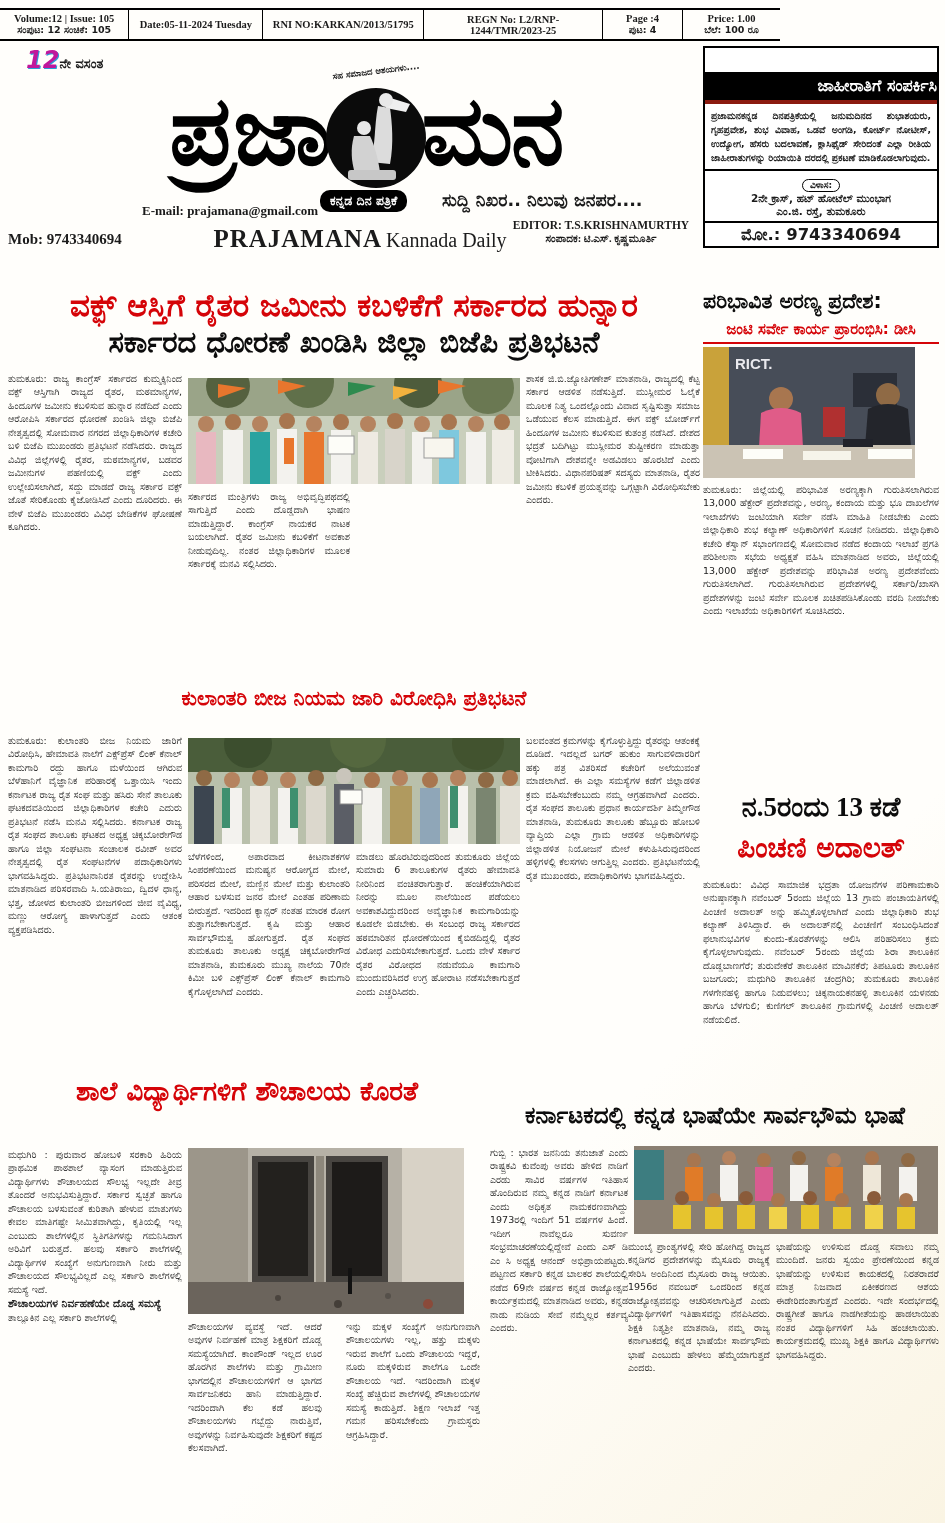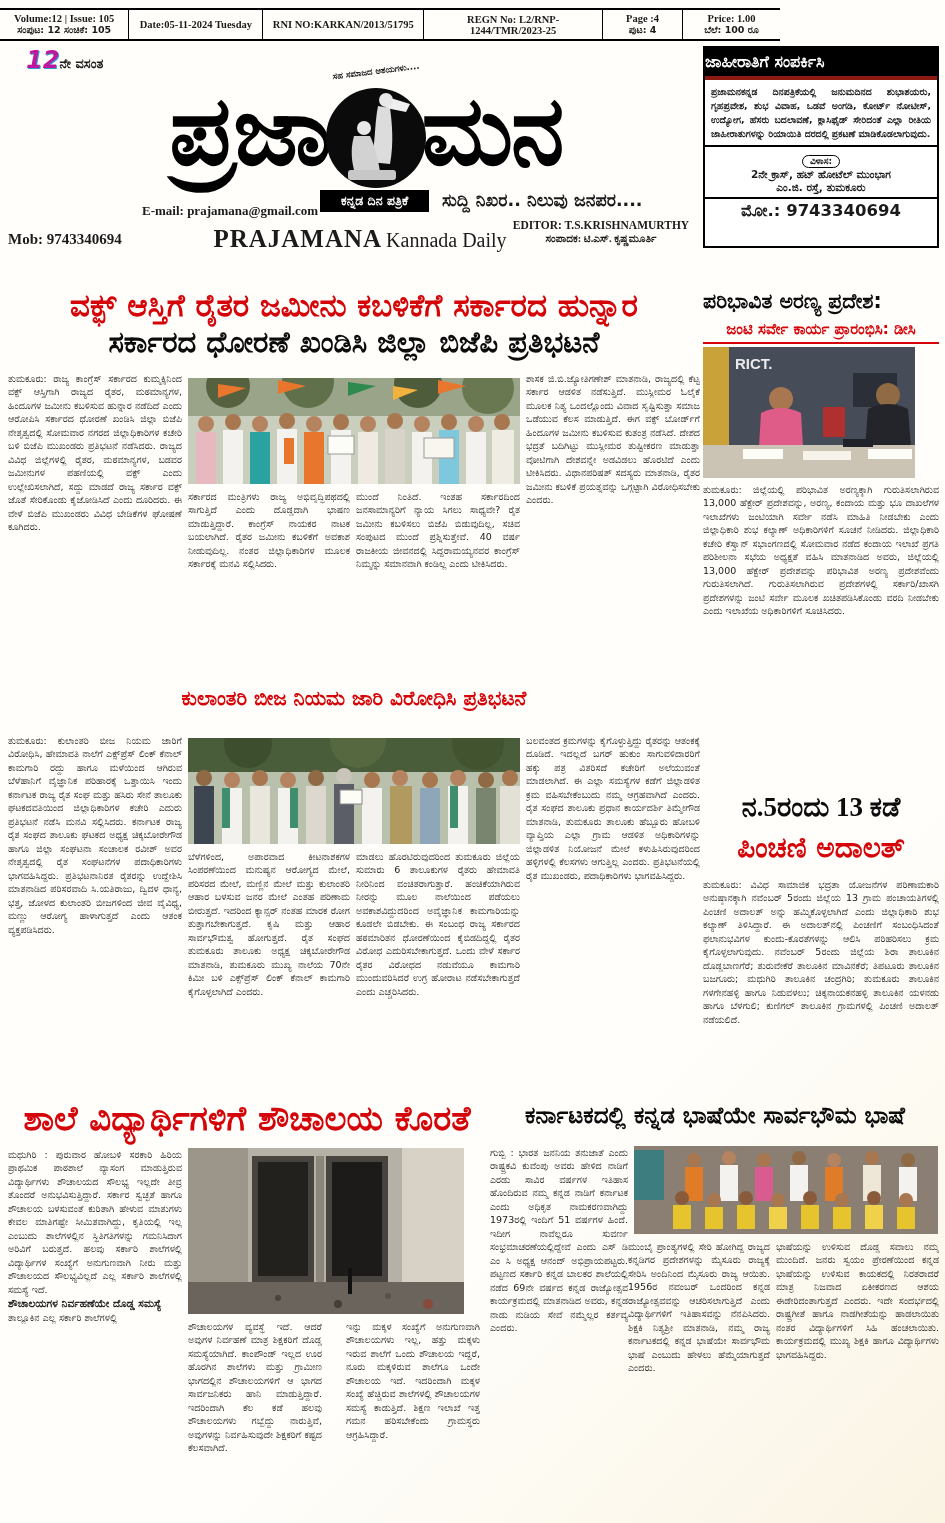--- a/index.html
+++ b/index.html
@@ -13,31 +13,31 @@
   
   #title-row{left:30px;top:52px;width:672px;height:158px;display:flex;align-items:center;justify-content:center;}
   .title-word{font-size:96px;font-weight:900;color:#000;line-height:1;letter-spacing:-2px;}
   #logo-wrap{position:relative;width:104px;height:130px;margin:0 -6px;flex:0 0 auto;}
   #arc-text{position:absolute;left:-14px;top:0;width:132px;font-size:8.5px;font-weight:700;color:#222;
             transform:rotate(-7deg);text-align:center;}
   #anniv{left:26px;top:46px;font-size:13px;font-weight:700;}
   #anniv .n12{font-size:24px;font-weight:900;font-style:italic;color:#c0189c;text-shadow:1px 1px 0 #2a9fd8;}
   #email{left:142px;top:203px;font-size:13px;font-weight:700;font-family:"Liberation Serif",serif;}
   #kn-badge{left:320px;top:190px;background:#000;color:#fff;font-size:12.5px;font-weight:700;
-            padding:3px 21px;border-radius:0;}
+            padding:3px 10px;border-radius:10px;}
   #tagline{left:442px;top:190px;font-size:17.5px;font-weight:800;}
   #editor-en{left:500px;top:219px;width:202px;font-size:11.5px;font-weight:700;font-family:"Liberation Serif",serif;text-align:center;}
   #editor-kn{left:500px;top:233px;width:202px;font-size:10.5px;font-weight:700;text-align:center;font-family:Liberation Serif, serif;}
   #mob{left:8px;top:231px;font-size:15px;font-weight:800;font-family:"Liberation Serif",serif;}
   #pname{left:170px;top:225px;width:350px;text-align:center;font-family:"Liberation Serif",serif;}
   #pname .en{font-size:25px;font-weight:900;letter-spacing:1px;margin-left:30px;}
   #pname .sub{font-size:20px;}
   
   #adbox{left:703px;top:46px;width:236px;height:202px;border:2.5px solid #000;background:#fff;box-sizing:border-box;}
-  #adbox .bar{background:#000;color:#fff;text-align:left;font-size:16px;font-weight:800;padding:4px 0 5px;}
+  #adbox .bar{background:#000;color:#fff;text-align:right;font-size:16px;font-weight:800;padding:4px 0 5px;margin-top:24px;}
   #adbox .rule{height:4px;background:#8b1a10;}
   #adbox .body{font-size:9.3px;line-height:1.5;text-align:justify;padding:5px 6px 4px;font-weight:600;}
   #adbox .addr{border-top:2px solid #000;text-align:center;padding:2px 0 3px;}
   #addr-pill{display:inline-block;border:1.5px solid #000;border-radius:8px;font-size:9px;font-weight:700;padding:0 7px;}
   #adbox .a1,#adbox .a2{font-size:10.5px;font-weight:700;}
   #adbox .phone{border-top:2px solid #000;text-align:center;font-size:16.5px;font-weight:900;padding:2px 0;}
   
   #infobar{left:0;top:252px;width:780px;height:33px;border-top:2.5px solid #000;border-bottom:2px solid #000;
            display:flex;align-items:stretch;font-family:"Liberation Serif",serif;box-sizing:border-box;margin-top:8px;}
   .info-cell{display:flex;flex-direction:column;justify-content:center;text-align:center;
@@ -48,21 +48,21 @@
   .photo{position:absolute;overflow:hidden;background:#9aa08e;}
   .photo svg{display:block;}
   
   .hl-main1{left:8px;top:287px;width:692px;font-size:31px;}
   .hl-main2{left:8px;top:325px;width:692px;font-size:29px;color:#0c0c0c;}
   .hl-forest1{left:703px;top:289px;width:236px;font-size:20.5px;color:#0c0c0c;}
   .hl-forest2{left:703px;top:320px;width:236px;font-size:15px;border-bottom:2px solid #d50408;padding-bottom:4px;text-align:center;}
   .hl-seeds{left:8px;top:686px;width:692px;font-size:20px;}
   .hl-pension1{left:703px;top:792px;width:236px;font-size:27px;color:#0c0c0c;font-family:"Liberation Serif",serif;font-weight:700;}
   .hl-pension2{left:703px;top:831px;width:236px;font-size:28px;}
-  .hl-toilet{left:8px;top:1098px;width:478px;font-size:34px;}
+  .hl-toilet{left:8px;top:1076px;width:478px;font-size:26px;}
   .hl-kannada{left:490px;top:1102px;width:450px;font-size:23px;color:#0c0c0c;}
   .subhead{font-weight:800;font-size:10.5px;text-align:left;}
 </style>
 </head>
 <body>
 
 <div id="page">
 
   <div id="anniv" class="abs">
     <span class="n12">12</span><span>ನೇ ವಸಂತ</span>
@@ -169,21 +169,20 @@
           <rect x="278" y="54" width="20" height="52" fill="#f3f2ee"></rect>
         <circle cx="314" cy="44" r="8" fill="#a8764f"></circle>
           <rect x="304" y="52" width="22" height="54" fill="#efece4"></rect>
       </g>
       <rect x="140" y="58" width="26" height="18" fill="#fdfdf8" stroke="#999"></rect>
       <rect x="236" y="60" width="30" height="20" fill="#f8f6ee" stroke="#999"></rect>
       <rect x="96" y="60" width="10" height="26" fill="#e8762d"></rect>
     </svg>
   </div>
   <div class="abs body-col" style="left:188px;top:490px;width:162px;height:188px;">ಸರ್ಕಾರದ ಮಂತ್ರಿಗಳು ರಾಜ್ಯ ಅಭಿವೃದ್ಧಿಪಥದಲ್ಲಿ ಸಾಗುತ್ತಿದೆ ಎಂದು ದೊಡ್ಡದಾಗಿ ಭಾಷಣ ಮಾಡುತ್ತಿದ್ದಾರೆ. ಕಾಂಗ್ರೆಸ್ ನಾಯಕರ ನಾಟಕ ಬಯಲಾಗಿದೆ. ರೈತರ ಜಮೀನು ಕಬಳಿಕೆಗೆ ಅವಕಾಶ ನೀಡುವುದಿಲ್ಲ. ನಂತರ ಜಿಲ್ಲಾಧಿಕಾರಿಗಳ ಮೂಲಕ ಸರ್ಕಾರಕ್ಕೆ ಮನವಿ ಸಲ್ಲಿಸಿದರು.</div>
-  <div class="abs body-col" style="left:356px;top:490px;width:164px;height:188px;">ಮುಂದೆ ನಿಂತಿದೆ. ಇಂತಹ ಸರ್ಕಾರದಿಂದ ಜನಸಾಮಾನ್ಯರಿಗೆ ನ್ಯಾಯ ಸಿಗಲು ಸಾಧ್ಯವೇ? ರೈತ ಜಮೀನು ಕಬಳಿಸಲು ಬಿಜೆಪಿ ಬಿಡುವುದಿಲ್ಲ, ಸಚಿವ ಸಂಪುಟದ ಮುಂದೆ ಪ್ರಶ್ನಿಸುತ್ತೇವೆ. 40 ವರ್ಷ ರಾಜಕೀಯ ಜೀವನದಲ್ಲಿ ಸಿದ್ದರಾಮಯ್ಯನವರ ಕಾಂಗ್ರೆಸ್ ನಿಮ್ಮನ್ನು ಸಮಾನವಾಗಿ ಕಂಡಿಲ್ಲ ಎಂದು ಟೀಕಿಸಿದರು.</div>
   <div class="abs body-col" style="left:526px;top:372px;width:174px;height:306px;">ಶಾಸಕ ಜಿ.ಬಿ.ಜ್ಯೋತಿಗಣೇಶ್ ಮಾತನಾಡಿ, ರಾಜ್ಯದಲ್ಲಿ ಕೆಟ್ಟ ಸರ್ಕಾರ ಆಡಳಿತ ನಡೆಸುತ್ತಿದೆ. ಮುಸ್ಲೀಮರ ಓಲೈಕೆ ಮೂಲಕ ನಿತ್ಯ ಒಂದಲ್ಲೊಂದು ವಿವಾದ ಸೃಷ್ಟಿಸುತ್ತಾ ಸಮಾಜ ಒಡೆಯುವ ಕೆಲಸ ಮಾಡುತ್ತಿದೆ. ಈಗ ವಕ್ಫ್ ಬೋರ್ಡ್‌ಗೆ ಹಿಂದೂಗಳ ಜಮೀನು ಕಬಳಿಸುವ ಕುತಂತ್ರ ನಡೆಸಿದೆ. ದೇಶದ ಭದ್ರತೆ ಬದಿಗಿಟ್ಟು ಮುಸ್ಲೀಮರ ತುಷ್ಟೀಕರಣ ಮಾಡುತ್ತಾ ವೋಟಿಗಾಗಿ ದೇಶವನ್ನೇ ಅಡವಿಡಲು ಹೊರಟಿದೆ ಎಂದು ಟೀಕಿಸಿದರು. ವಿಧಾನಪರಿಷತ್ ಸದಸ್ಯರು ಮಾತನಾಡಿ, ರೈತರ ಜಮೀನು ಕಬಳಿಕೆ ಪ್ರಯತ್ನವನ್ನು ಒಗ್ಗಟ್ಟಾಗಿ ವಿರೋಧಿಸಬೇಕು ಎಂದರು.</div>
 
   <div class="abs hl hl-forest1">ಪರಿಭಾವಿತ ಅರಣ್ಯ ಪ್ರದೇಶ:</div>
   <div class="abs hl red hl-forest2">ಜಂಟಿ ಸರ್ವೇ ಕಾರ್ಯ ಪ್ರಾರಂಭಿಸಿ: ಡೀಸಿ</div>
   <div class="photo" style="left:703px;top:347px;width:212px;height:131px;">
     <svg width="236" height="131" viewBox="0 0 236 131">
       <rect width="236" height="131" fill="#474d58"></rect>
       <rect x="0" y="0" width="26" height="131" fill="#c9a23a"></rect>
       <text x="32" y="22" font-size="15" font-weight="bold" fill="#e9e9ee" font-family="Liberation Sans, sans-serif">RICT.</text>
       <rect x="150" y="26" width="44" height="34" fill="#2b2f38"></rect>

